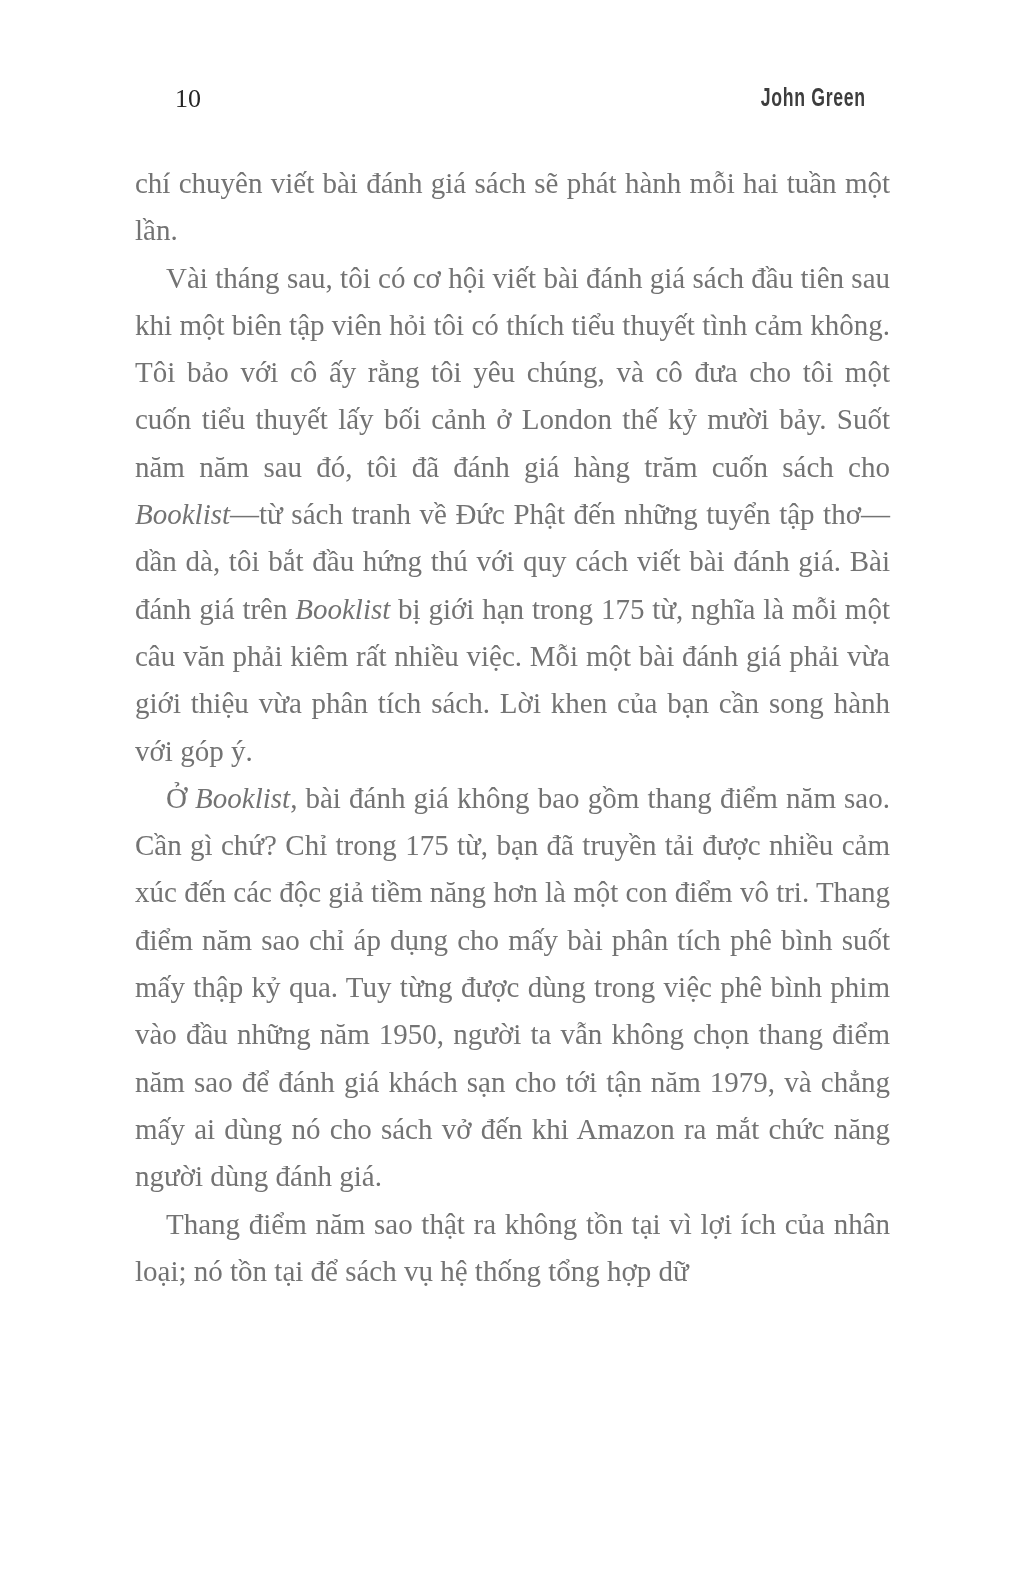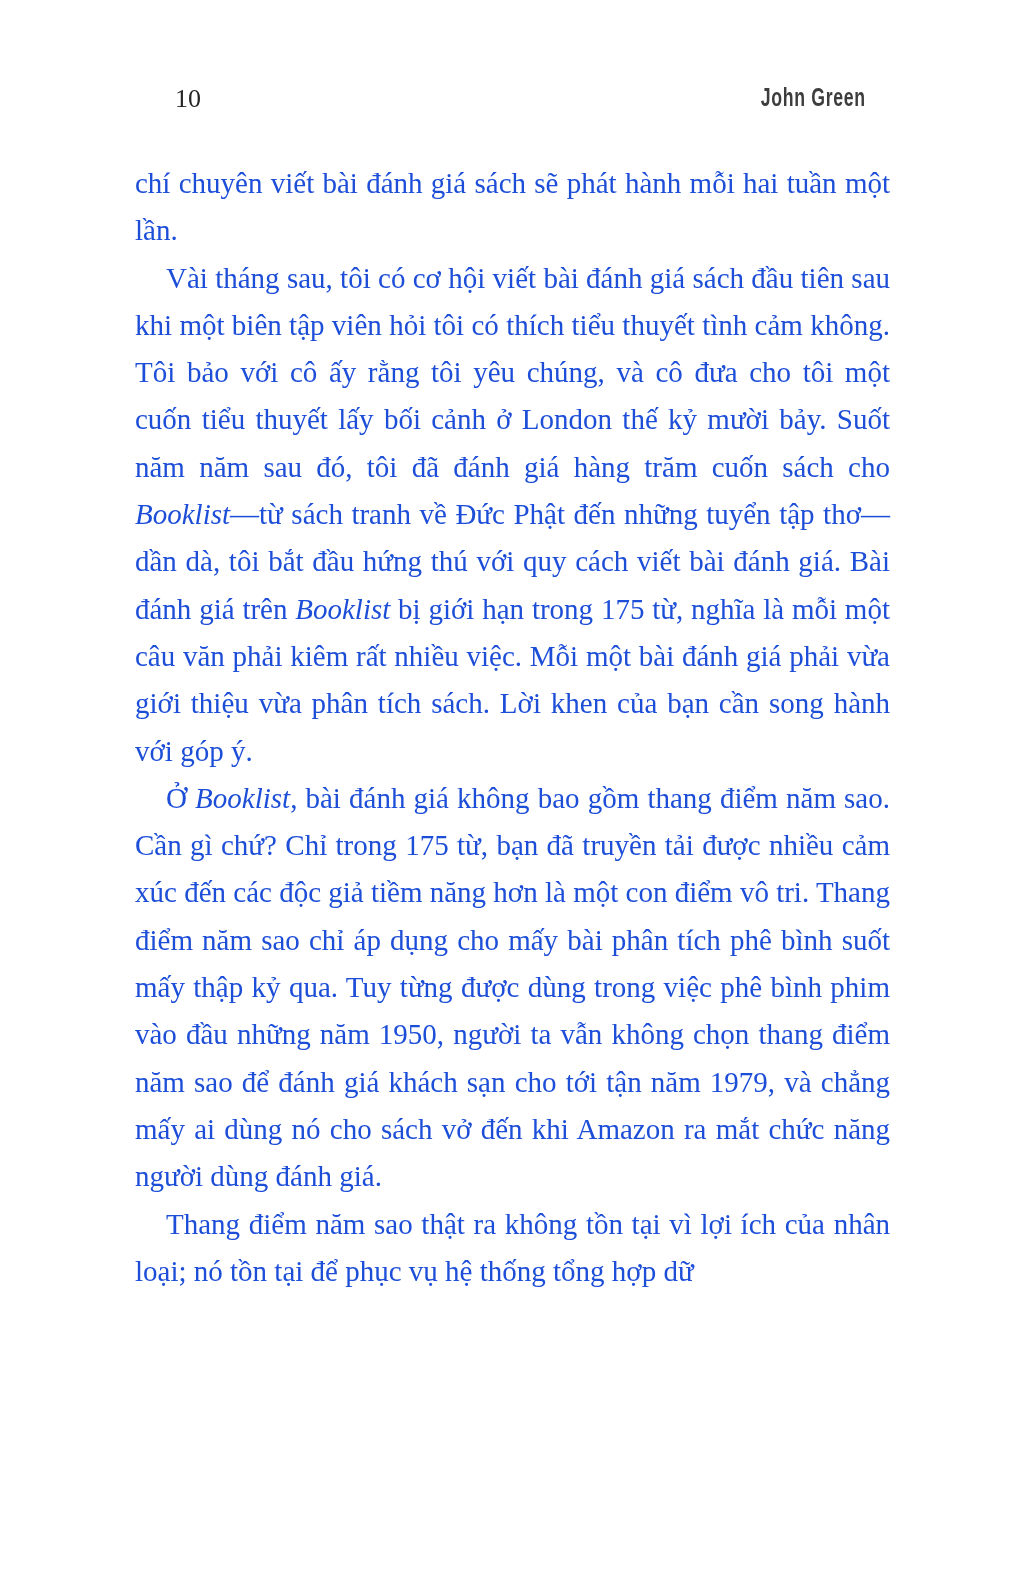--- a/index.html
+++ b/index.html
@@ -50,36 +50,36 @@
     white-space: nowrap;
   }
   .body-text {
     position: absolute;
     top: 160px;
     left: 135px;
     width: 755px;
     text-align: justify;
     font-size: 29px;
     line-height: 47.3px;
-    color: #1d4ed8;
+    color: #737373;
   }
   .para { margin: 0; padding: 0; }
   .para.indent { text-indent: 31px; }
   .para em { font-style: italic; }
 </style>
 </head>
 <body>
 
 <div class="page">
   <header class="running-head">
     <span class="page-number">10</span>
     <span class="author-wrap">
       <span class="author">John Green</span>
     </span>
   </header>
 
   <main class="body-text" id="body-text">
       <p class="para"><span>chí chuyên viết bài đánh giá sách sẽ phát hành mỗi hai tuần một lần.</span></p>
       <p class="para indent"><span>Vài tháng sau, tôi có cơ hội viết bài đánh giá sách đầu tiên sau khi một biên tập viên hỏi tôi có thích tiểu thuyết tình cảm không. Tôi bảo với cô ấy rằng tôi yêu chúng, và cô đưa cho tôi một cuốn tiểu thuyết lấy bối cảnh ở London thế kỷ mười bảy. Suốt năm năm sau đó, tôi đã đánh giá hàng trăm cuốn sách cho </span><em>Booklist</em><span>—từ sách tranh về Đức Phật đến những tuyển tập thơ—dần dà, tôi bắt đầu hứng thú với quy cách viết bài đánh giá. Bài đánh giá trên </span><em>Booklist</em><span> bị giới hạn trong 175 từ, nghĩa là mỗi một câu văn phải kiêm rất nhiều việc. Mỗi một bài đánh giá phải vừa giới thiệu vừa phân tích sách. Lời khen của bạn cần song hành với góp ý.</span></p>
       <p class="para indent"><span>Ở </span><em>Booklist</em><span>, bài đánh giá không bao gồm thang điểm năm sao. Cần gì chứ? Chỉ trong 175 từ, bạn đã truyền tải được nhiều cảm xúc đến các độc giả tiềm năng hơn là một con điểm vô tri. Thang điểm năm sao chỉ áp dụng cho mấy bài phân tích phê bình suốt mấy thập kỷ qua. Tuy từng được dùng trong việc phê bình phim vào đầu những năm 1950, người ta vẫn không chọn thang điểm năm sao để đánh giá khách sạn cho tới tận năm 1979, và chẳng mấy ai dùng nó cho sách vở đến khi Amazon ra mắt chức năng người dùng đánh giá.</span></p>
-      <p class="para indent"><span>Thang điểm năm sao thật ra không tồn tại vì lợi ích của nhân loại; nó tồn tại để phục vụ hệ thống tổng hợp dữ</span></p>
+      <p class="para indent"><span>Thang điểm năm sao thật ra không tồn tại vì lợi ích của nhân loại; nó tồn tại để sách vụ hệ thống tổng hợp dữ</span></p>
     </main>
 </div>
 
 </body></html>

